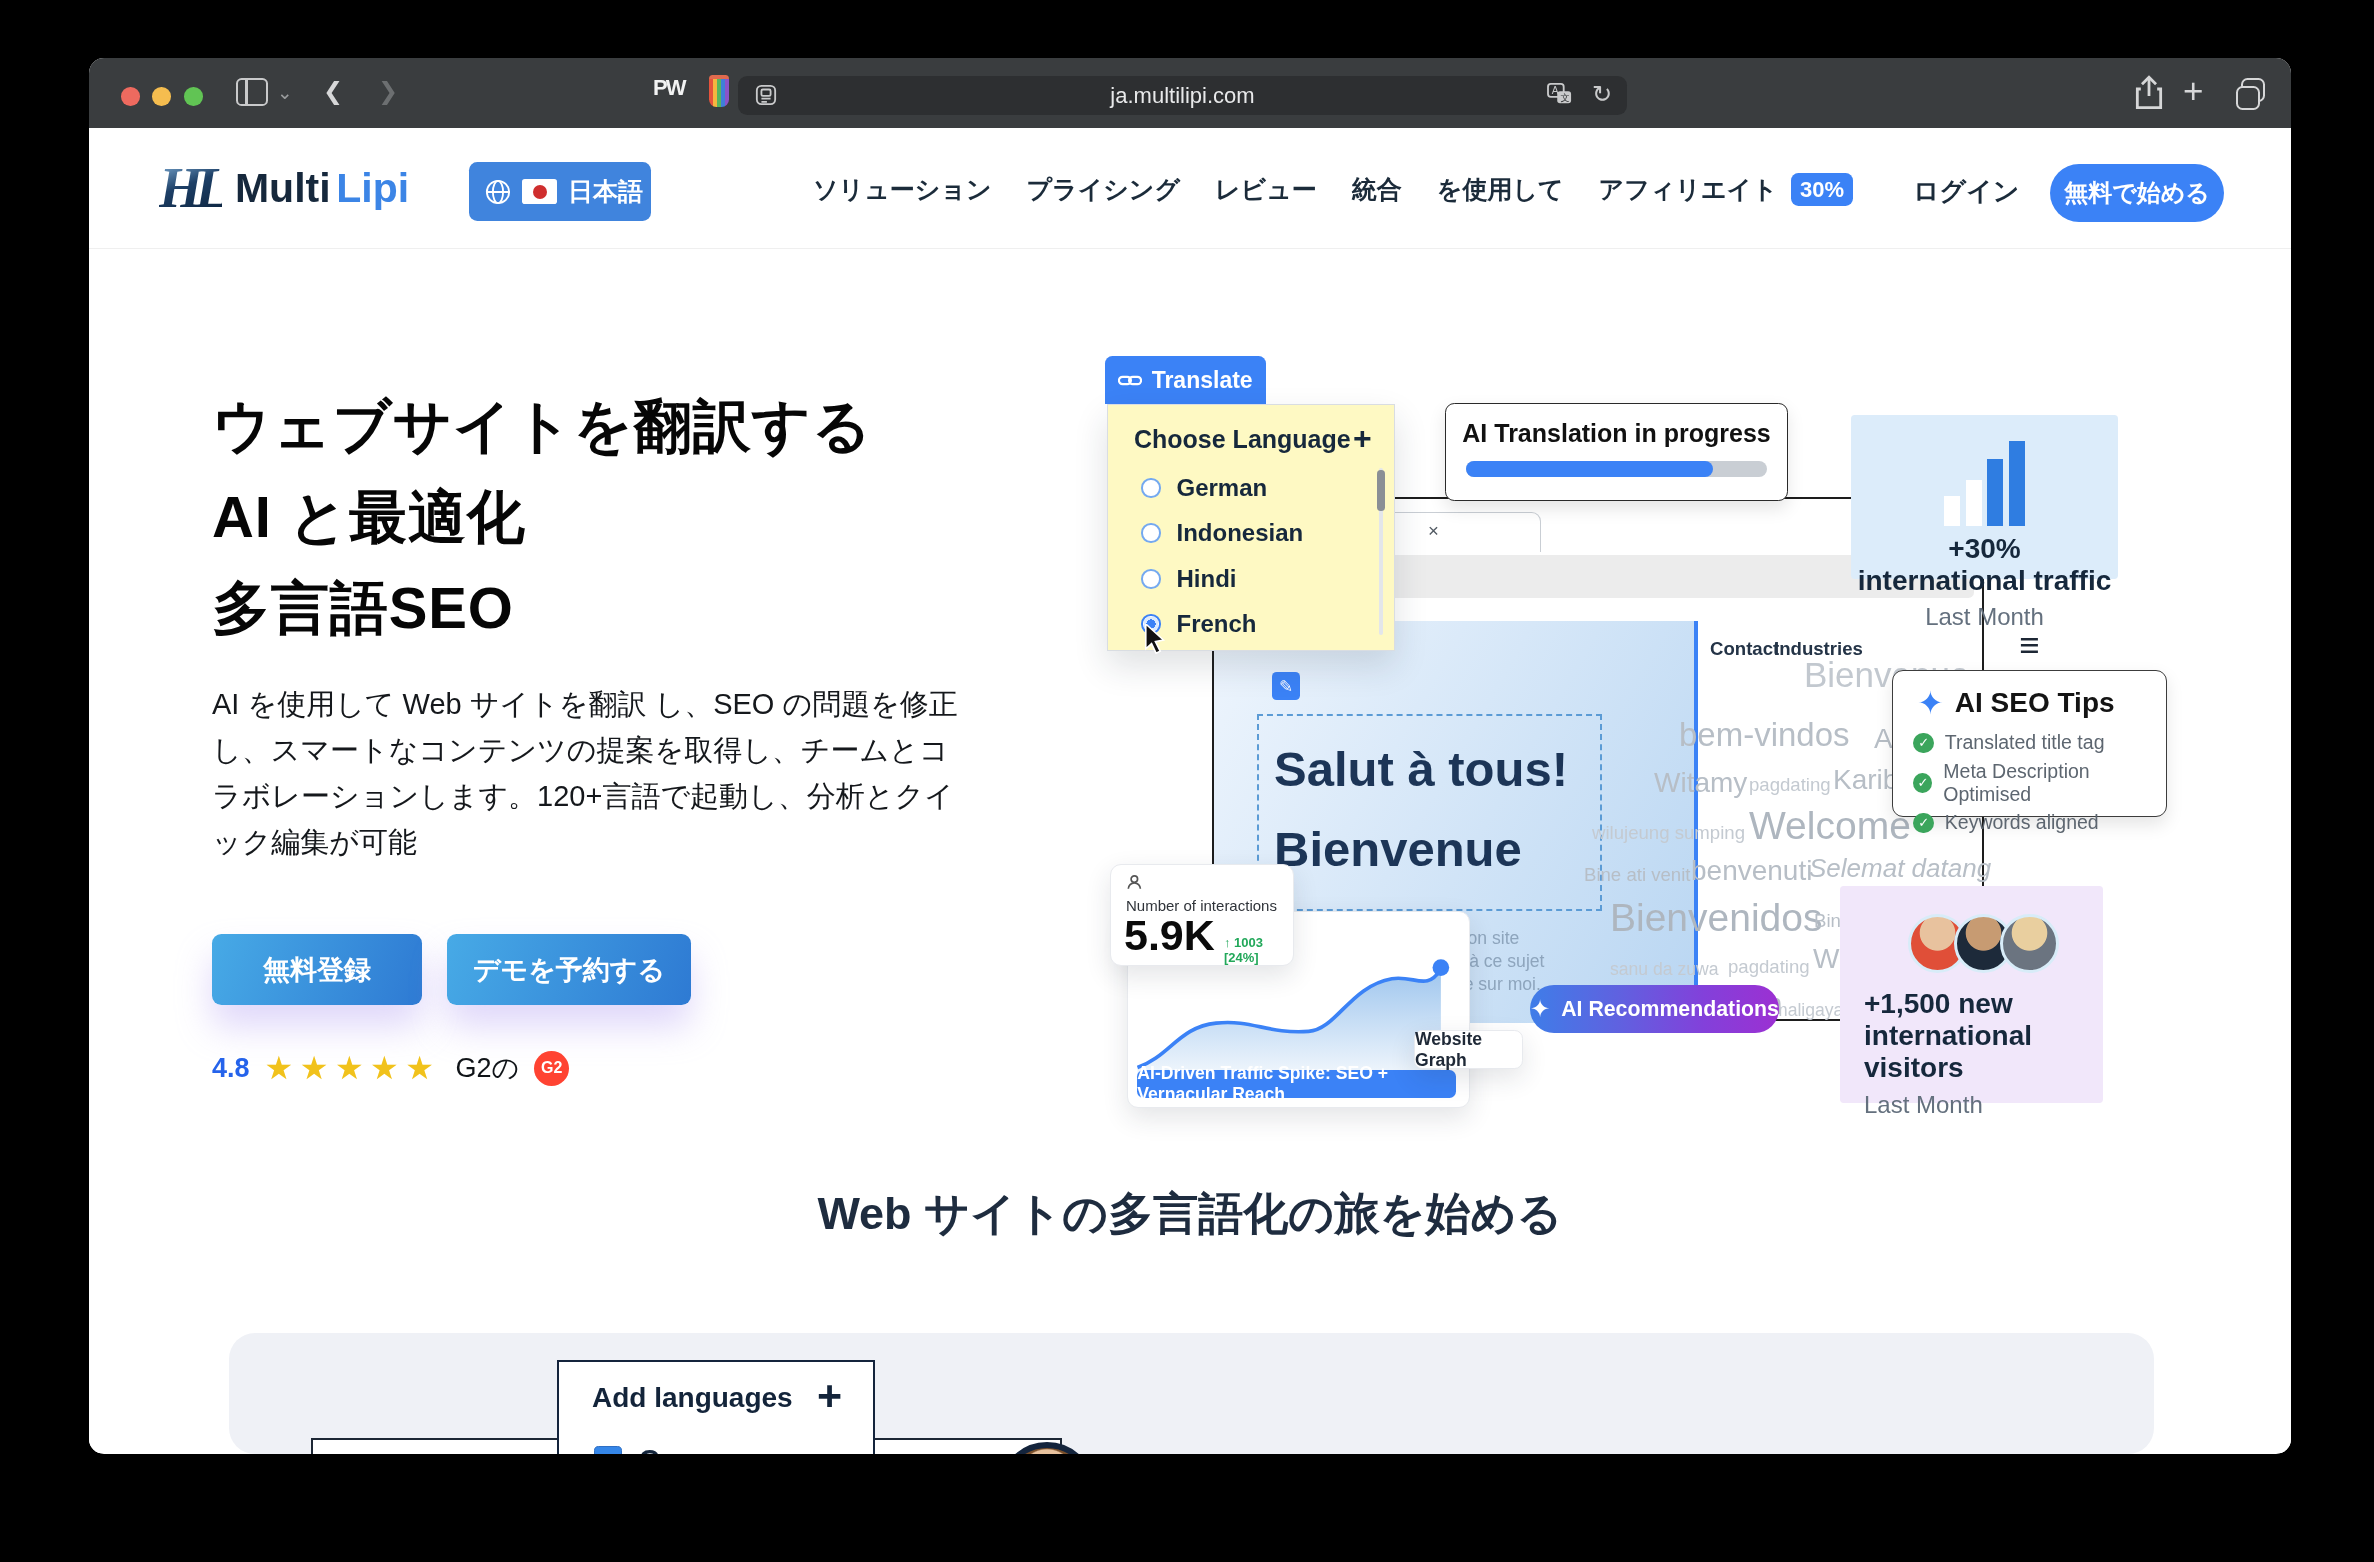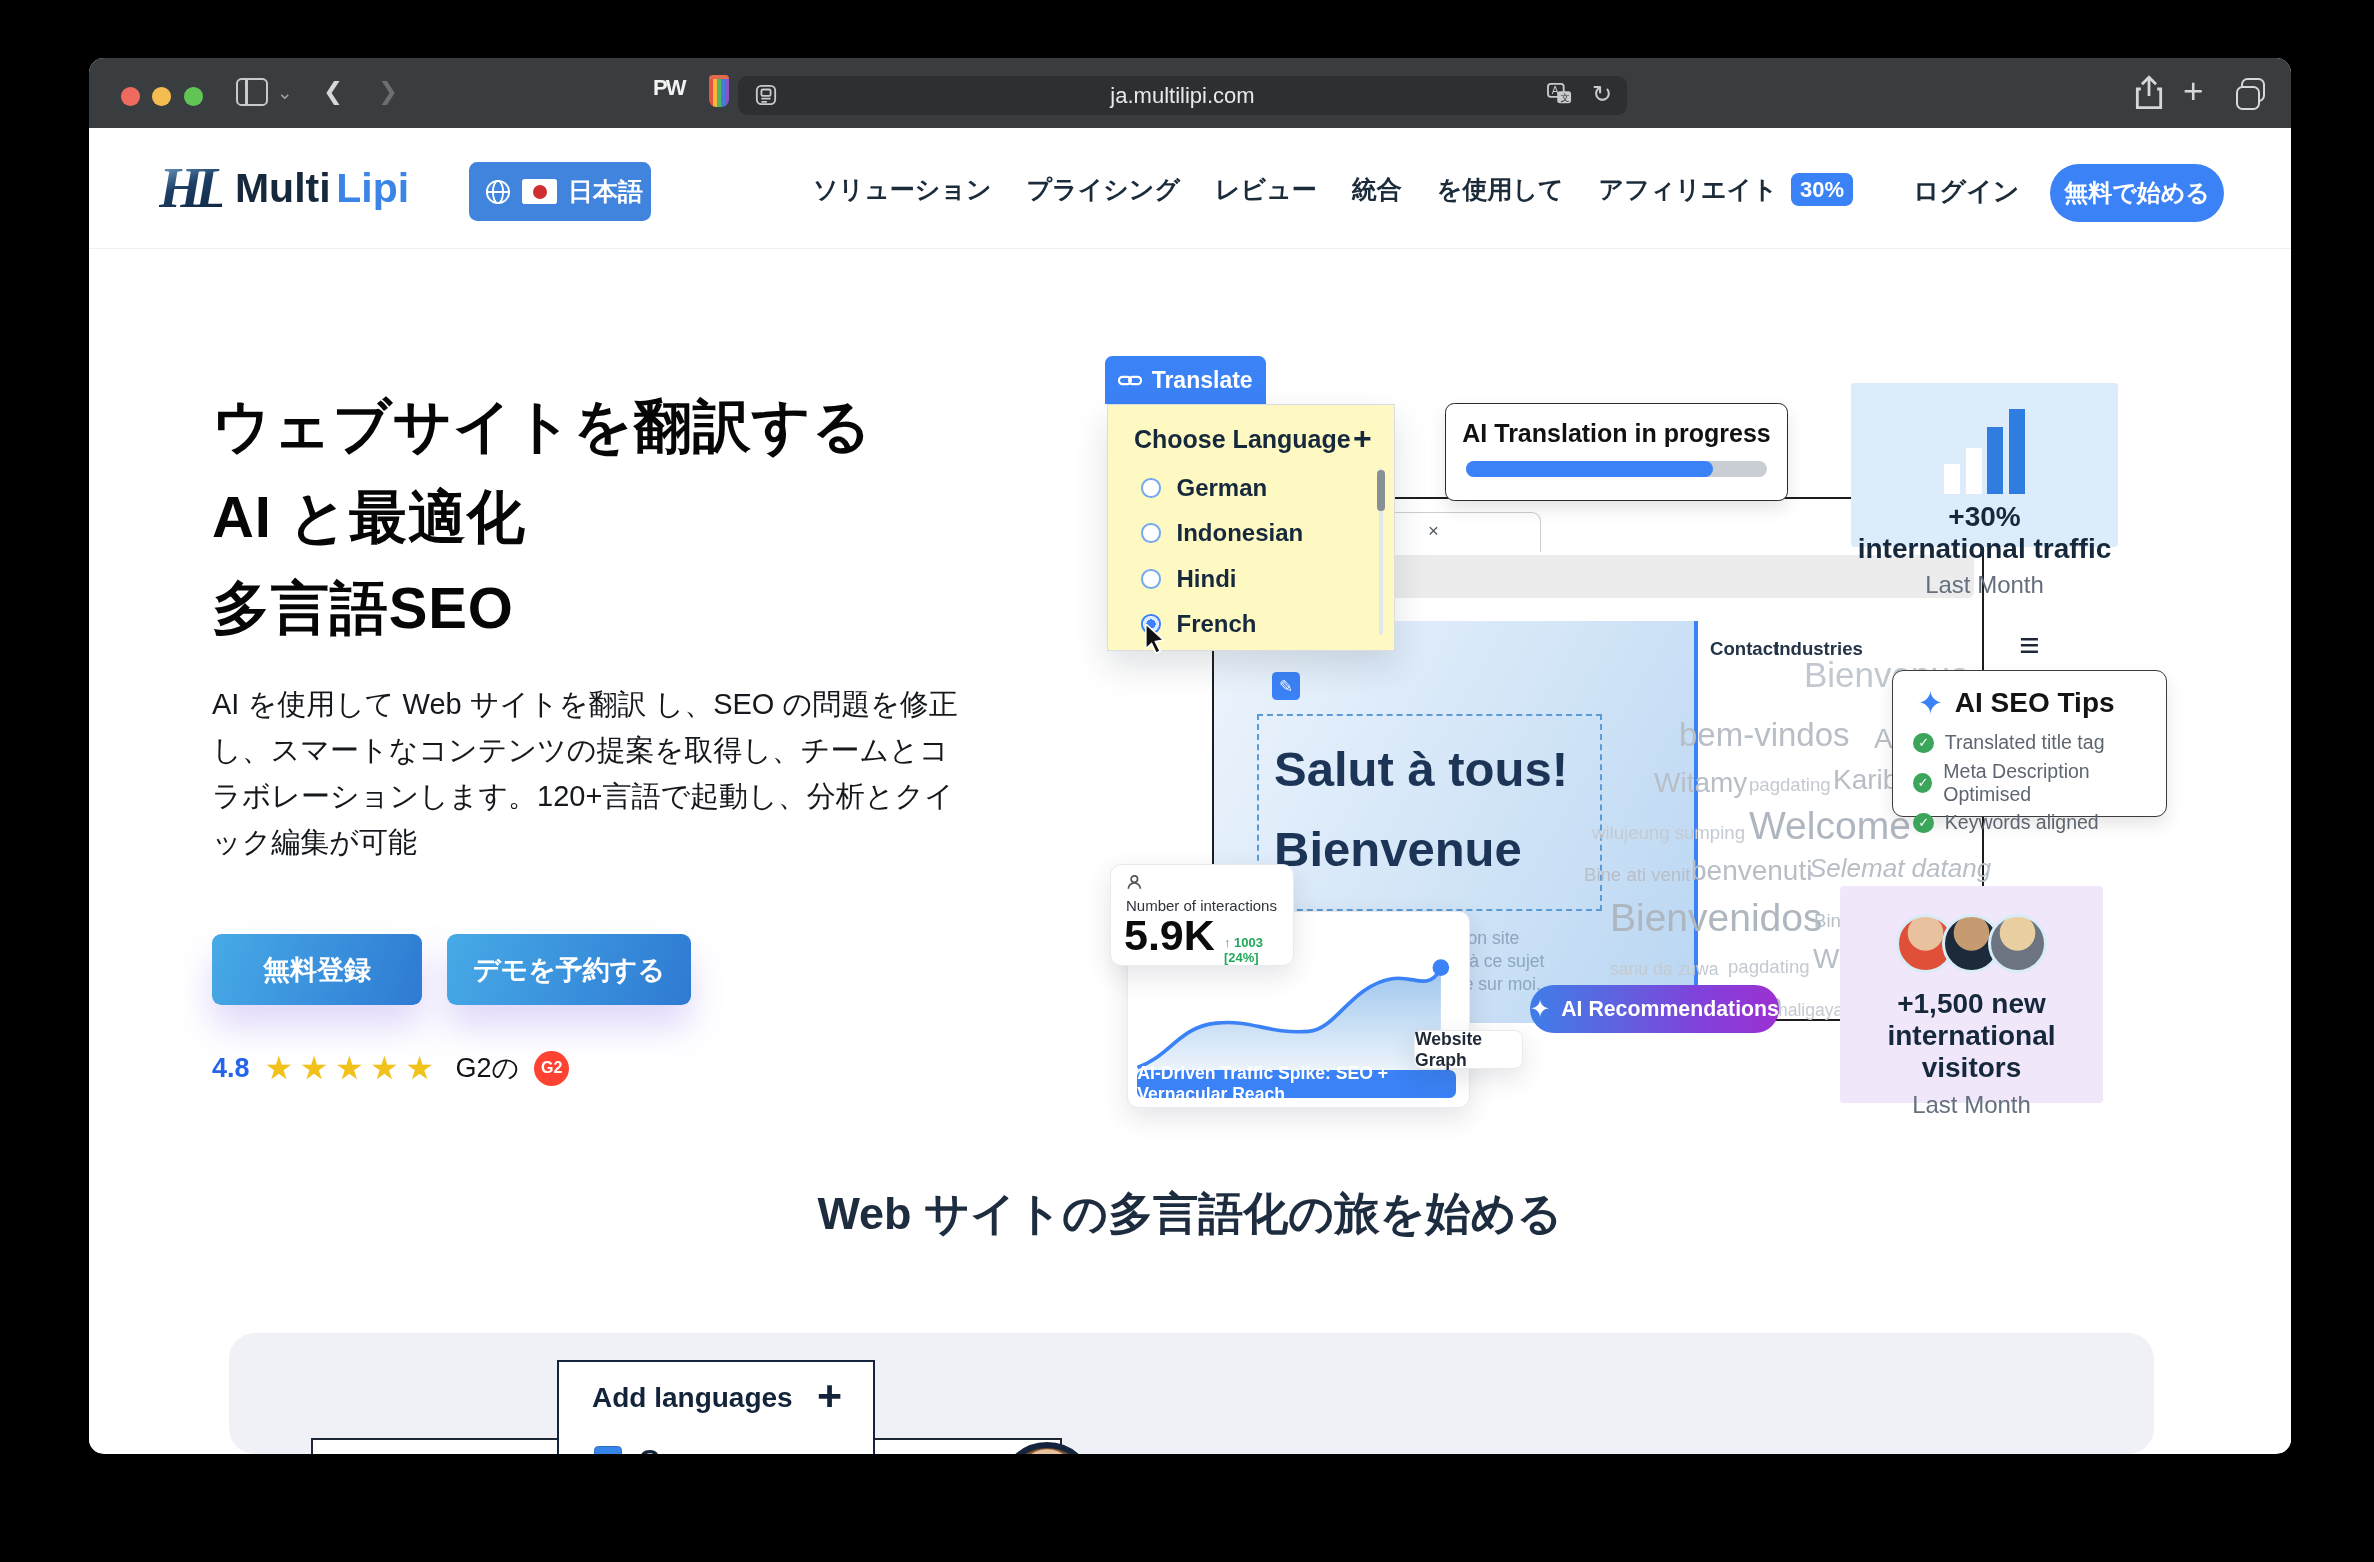--- a/index.html
+++ b/index.html
@@ -236,21 +236,21 @@
       </svg>
     </div>
 
     <div class="abs card-border" style="left:1356px; top:275px; width:343px; height:98px; z-index:4; box-shadow:0 7.4px 16.7px rgba(0,0,0,.10);">
       <div style="text-align:center; margin-top:15px; font-size:25px; font-weight:700; color:#111;">AI Translation in progress</div>
       <div style="margin:13px 20.4px 0 20.4px; height:16px; background:#c9ced4; border-radius:8.3px;">
         <div style="width:82%; height:100%; background:#3b82f6; border-radius:8.3px;"></div>
       </div>
     </div>
 
-    <div class="abs" style="left:1762px; top:255px; width:267px; height:164px; background:#dcecfa; border-radius:3.7px; z-index:4; text-align:center;">
+    <div class="abs" style="left:1762px; top:287px; width:267px; height:164px; background:#dcecfa; border-radius:3.7px; z-index:4; text-align:center;">
       <div style="margin-top:26px; height:85px; display:flex; align-items:flex-end; justify-content:center;">
         <span class="bar" style="height:30px; background:#fff;"></span>
         <span class="bar" style="height:46px; background:#fff;"></span>
         <span class="bar" style="height:67px; background:#2f7de1;"></span>
         <span class="bar" style="height:85px; background:#2f7de1;"></span>
       </div>
       <div style="margin-top:7.4px; font-size:28px; font-weight:800; color:#16283c;">+30%</div>
       <div style="font-size:28px; font-weight:800; color:#16283c;">international traffic</div>
       <div style="margin-top:5.6px; font-size:24px; color:#64707e;">Last Month</div>
     </div>
@@ -301,21 +301,21 @@
       <div class="abs" style="left:15px; top:32px; font-size:15px; color:#30343a;">Number of interactions</div>
       <div class="abs" style="left:13px; top:46px; font-size:43px; font-weight:700; color:#0b0b0b;">5.9K</div>
       <div class="abs" style="left:113px; top:70px; font-size:13px; font-weight:700; color:#22a85a;">↑ 1003 [24%]</div>
     </div>
 
     <div class="abs" style="left:1441px; top:857px; width:249px; height:48px; border-radius:24px; background:linear-gradient(90deg,#3f7de8 0%,#5f62e0 35%,#8340da 70%,#9c30d2 100%); display:flex; align-items:center; justify-content:center; gap:11px; z-index:4;">
       <span style="color:#fff; font-size:24px;">✦</span>
       <span style="color:#fff; font-size:21.3px; font-weight:700;">AI Recommendations</span>
     </div>
 
-    <div class="abs" style="left:1751px; top:758px; width:263px; height:217px; background:#f1e7fa; border-radius:3.7px; z-index:4; text-align:center;">
+    <div class="abs" style="left:1751px; top:758px; width:263px; height:217px; background:#f1e7fa; border-radius:3.7px; z-index:4; padding-left:24px;">
       <div style="margin-top:28px; display:flex; justify-content:center;">
         <span style="width:59px; height:59px; border-radius:50%; border:3.7px solid #d8ecf8; background:radial-gradient(circle at 50% 30%,#e8c29e 0 38%,#e04f38 40%); display:inline-block;"></span>
         <span style="width:59px; height:59px; border-radius:50%; border:3.7px solid #d8ecf8; background:radial-gradient(circle at 50% 30%,#c79b72 0 38%,#1d2a3a 40%); display:inline-block; margin-left:-13px;"></span>
         <span style="width:59px; height:59px; border-radius:50%; border:3.7px solid #d8ecf8; background:radial-gradient(circle at 50% 30%,#e9cf9f 0 38%,#6b7480 40%); display:inline-block; margin-left:-13px;"></span>
       </div>
       <div style="margin-top:15px; font-size:28px; font-weight:800; color:#16283c;">+1,500 new</div>
       <div style="font-size:28px; font-weight:800; color:#16283c;">international visitors</div>
       <div style="margin-top:7.4px; font-size:24px; color:#64707e;">Last Month</div>
     </div>
 

